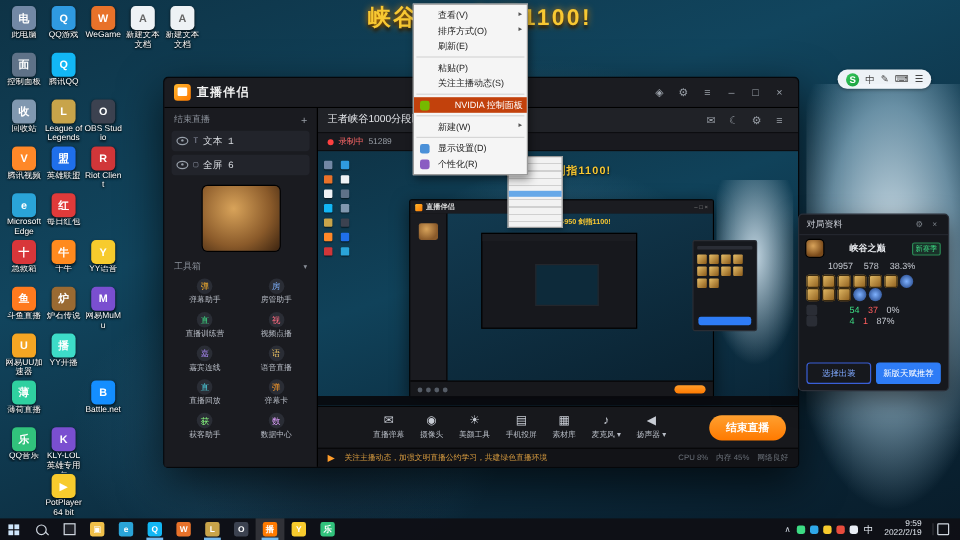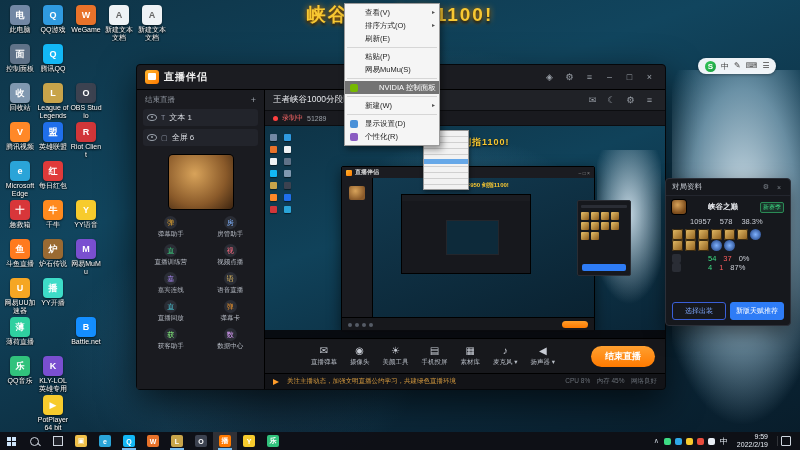--- a/index.html
+++ b/index.html
@@ -26,21 +26,21 @@
   .desk-icon{position:absolute;width:32px;text-align:center;cursor:default;}
   .desk-icon .ibox{width:20px;height:20px;margin:0 auto;border-radius:4px;display:flex;align-items:center;
     justify-content:center;font-size:9px;font-weight:bold;color:#fff;box-shadow:0 1px 2px rgba(0,0,0,.6);}
   .desk-icon .ilabel{margin-top:1px;font-size:7px;line-height:1.15;color:#fff;
     text-shadow:0 1px 2px #000,0 0 2px #000;word-break:break-all;max-height:17px;overflow:hidden;}
 
   
   .ctx-menu{position:absolute;left:344px;top:3px;width:96px;background:#f5f5f5;border:1px solid #9a9a9a;
     box-shadow:2px 3px 7px rgba(0,0,0,.45);z-index:20;padding:2px 0;box-sizing:border-box;}
   .ctx-item{position:relative;padding:1.5px 12px 1.5px 20px;font-size:7.5px;color:#222;white-space:nowrap;}
-  .ctx-item.hl{background:#737373;color:#fff;padding-left:34px;}
+  .ctx-item.hl{background:#c2410c;color:#fff;padding-left:34px;}
   .ctx-item .sub{position:absolute;right:4px;top:2px;font-size:6px;color:#555;}
   .ctx-item .mi{position:absolute;left:5px;top:2.5px;width:8px;height:8px;border-radius:2px;}
   .ctx-sep{height:1px;background:#d6d6d6;margin:2px 2px;}
 
   
   .app{position:absolute;left:136px;top:64px;width:530px;height:326px;background:#141519;
     border:1px solid #05070a;border-radius:4px;box-shadow:0 12px 36px rgba(0,0,0,.65);
     z-index:5;display:flex;flex-direction:column;box-sizing:border-box;}
   .app-titlebar{height:24px;flex:0 0 24px;display:flex;align-items:center;padding:0 8px;gap:5px;
     background:#1b1c21;border-bottom:1px solid #000;border-radius:4px 4px 0 0;}
@@ -51,21 +51,21 @@
   .tb-icon{width:15px;text-align:center;font-size:9px;color:#9aa0a8;cursor:default;}
   .ic-skin::before{content:"◈";} .ic-gear::before{content:"⚙";} .ic-menu::before{content:"≡";}
   .ic-min::before{content:"–";} .ic-max::before{content:"□";} .ic-close::before{content:"×";}
 
   .app-body{flex:1;display:flex;min-height:0;}
   .app-sidebar{width:128px;flex:0 0 128px;background:#1a1b20;border-right:1px solid #000;
     display:flex;flex-direction:column;padding:4px 6px;box-sizing:border-box;}
   .sb-header{display:flex;justify-content:space-between;align-items:center;font-size:7.5px;color:#8a9099;padding:1px 2px 4px;}
   .sb-add::before{content:"+";font-size:9px;color:#9aa0a8;}
   .sb-source{display:flex;align-items:center;gap:4px;padding:3px 4px;font-size:8px;color:#d8dbe0;
-    background:#22242b;border-radius:3px;margin-bottom:3px;}
+    background:#22242b;border-radius:3px;margin-bottom:3px;font-family:Liberation Mono, monospace;}
   .eye{width:8px;height:5px;border:1px solid #98a0aa;border-radius:50%;position:relative;}
   .eye::after{content:"";position:absolute;left:2.5px;top:1px;width:2px;height:2px;border-radius:50%;background:#98a0aa;}
   .src-type{font-size:7px;color:#8a90a0;}
   .sb-avatar{width:64px;height:54px;margin:6px auto;border-radius:4px;flex:0 0 auto;
     background:radial-gradient(circle at 40% 35%, #d8a35a, #8a5a2a 60%, #3c2410 100%);box-shadow:0 0 0 1px #000;}
   .sb-toolbox{display:flex;justify-content:space-between;font-size:7.5px;color:#8a9099;padding:2px 2px 4px;}
   .sb-collapse::before{content:"▾";font-size:6px;color:#8a9099;}
   .sb-tools{display:grid;grid-template-columns:1fr 1fr;gap:3px 4px;}
   .sb-tool{display:flex;flex-direction:column;align-items:center;gap:1px;padding:1px 0;cursor:default;}
   .ticon{width:13px;height:13px;border-radius:50%;background:#2a2d35;font-size:7px;display:flex;align-items:center;justify-content:center;}
@@ -317,21 +317,21 @@
         <div class="ilabel">PotPlayer 64 bit</div>
       </div>
     </div>
 
   <div class="ctx-menu" id="ctx-menu">
       <div class="ctx-item"><span>查看(V)</span><span class="sub">▸</span></div>
       <div class="ctx-item"><span>排序方式(O)</span><span class="sub">▸</span></div>
       <div class="ctx-item"><span>刷新(E)</span></div>
       <div class="ctx-sep"></div>
       <div class="ctx-item"><span>粘贴(P)</span></div>
-      <div class="ctx-item"><span>网易MuMu(S)</span></div>
+      <div class="ctx-item"><span>关注主播动态(S)</span></div>
       <div class="ctx-sep"></div>
       <div class="ctx-item hl"><span class="mi" style="background: rgb(118, 185, 0);"></span><span>NVIDIA 控制面板</span></div>
       <div class="ctx-sep"></div>
       <div class="ctx-item"><span>新建(W)</span><span class="sub">▸</span></div>
       <div class="ctx-sep"></div>
       <div class="ctx-item"><span class="mi" style="background: rgb(74, 144, 216);"></span><span>显示设置(D)</span></div>
       <div class="ctx-item"><span class="mi" style="background: rgb(138, 92, 194);"></span><span>个性化(R)</span></div>
     </div>
 
   <div class="app">
@@ -358,20 +358,24 @@
               <span class="src-type">T</span>
               <span class="src-name">文本 1</span>
             </div>
             <div class="sb-source">
               <span class="eye"></span>
               <span class="src-type">▢</span>
               <span class="src-name">全屏 6</span>
             </div>
           </div>
         <div class="sb-avatar"></div>
+        <div class="sb-toolbox">
+          <span>工具箱</span>
+          <span class="sb-collapse"></span>
+        </div>
         <div class="sb-tools" id="sb-tools">
             <div class="sb-tool">
               <span class="ticon" style="color: rgb(255, 181, 46);">弹</span>
               <span class="tlabel">弹幕助手</span>
             </div>
             <div class="sb-tool">
               <span class="ticon" style="color: rgb(127, 178, 255);">房</span>
               <span class="tlabel">房管助手</span>
             </div>
             <div class="sb-tool">

